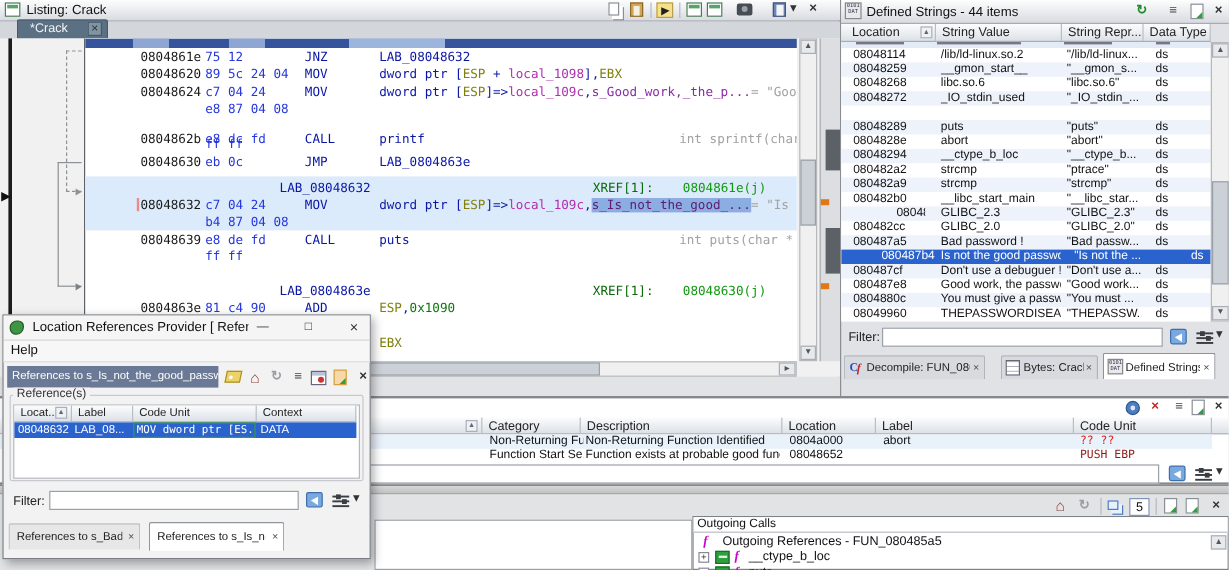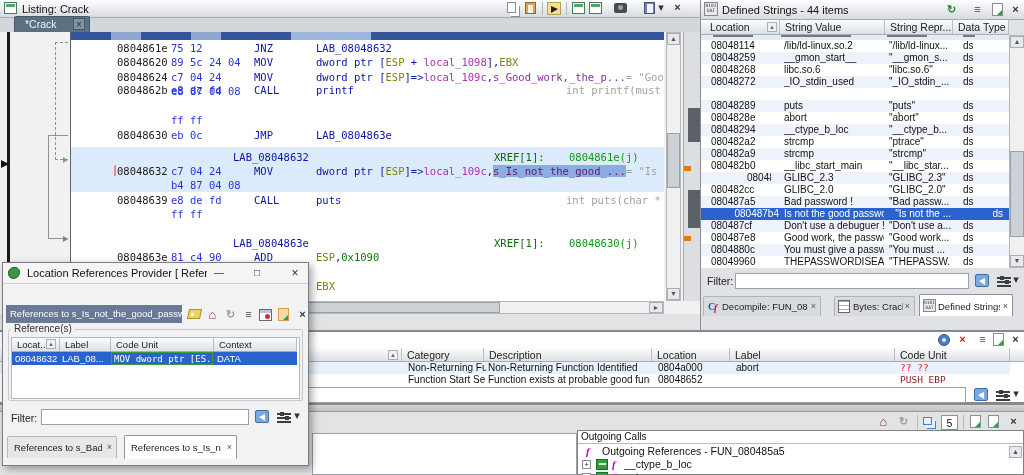--- a/index.html
+++ b/index.html
@@ -204,26 +204,26 @@
             </div>
             <div class="asm-line" style="top: 38px;">
               <span class="c-addr fld" style="left: 46px;">08048624</span>
               <span class="c-byte fld" style="left: 100px;">c7 04 24</span>
               <span class="c-mn fld" style="left: 183px;">MOV</span>
               <span class="ops" style="left: 245px;"><span class="c-op">dword ptr [</span><span class="c-reg">ESP</span><span class="c-op">]=&gt;</span><span class="c-loc">local_109c</span><span class="c-op">,</span><span class="c-str">s_Good_work,_the_p...</span><span class="c-cmt">= "Good work, th</span></span>
             </div>
             <div class="asm-line" style="top: 52px;">
               <span class="c-byte fld" style="left: 100px;">e8 87 04 08</span>
             </div>
-            <div class="asm-line" style="top: 51px;">
+            <div class="asm-line" style="top: 77px;">
               <span class="c-addr fld" style="left: 46px;">0804862b</span>
               <span class="c-byte fld" style="left: 100px;">e8 dc fd</span>
               <span class="c-mn fld" style="left: 183px;">CALL</span>
               <span class="ops" style="left: 245px;"><span class="c-lab">printf</span></span>
-              <span class="c-cmt fld" style="left: 495px;">int printf(must </span>
+              <span class="c-cmt fld" style="left: 495px;">int sprintf(char </span>
             </div>
             <div class="asm-line" style="top: 81px;">
               <span class="c-byte fld" style="left: 100px;">ff ff</span>
             </div>
             <div class="asm-line" style="top: 96px;">
               <span class="c-addr fld" style="left: 46px;">08048630</span>
               <span class="c-byte fld" style="left: 100px;">eb 0c</span>
               <span class="c-mn fld" style="left: 183px;">JMP</span>
               <span class="ops" style="left: 245px;"><span class="c-lab">LAB_0804863e</span></span>
             </div>
@@ -541,20 +541,23 @@
   </div>
 
   <div id="ref-dialog" class="abs">
     <div id="dlg-titlebar">
       <span class="ic-dragon" style="left:5px;top:4px;"></span>
       <span id="dlg-title">Location References Provider [ References...</span>
       <span class="dlg-btn" style="left:208px;">—</span>
       <span class="dlg-btn" style="left:246px;">□</span>
       <span class="dlg-btn" style="left:284px;font-size:12px;">×</span>
     </div>
+    <div id="dlg-menubar">
+      <span style="position:absolute;left:6px;top:2px;">Help</span>
+    </div>
     <div id="dlg-context">References to s_Is_not_the_good_password...</div>
     <span class="ic-tag dlg-toolbar-ic" style="left:185px;top:46px;"></span>
     <span class="ic dlg-toolbar-ic" style="left:202px;color:#8b3a3a;font-size:13px;">⌂</span>
     <span class="ic dlg-toolbar-ic glyph-gray" style="left:220px;font-weight:bold;">↻</span>
     <span class="ic dlg-toolbar-ic" style="left:238px;color:#444;">≡</span>
     <span class="ic-tablered dlg-toolbar-ic" style="left:256px;top:46px;"></span>
     <span class="ic-page hl-ic" style="left:275px;top:45px;">
         <span class="corner"></span>
       </span>
     <span class="ic dlg-toolbar-ic" style="left:292px;font-weight:bold;">×</span>

